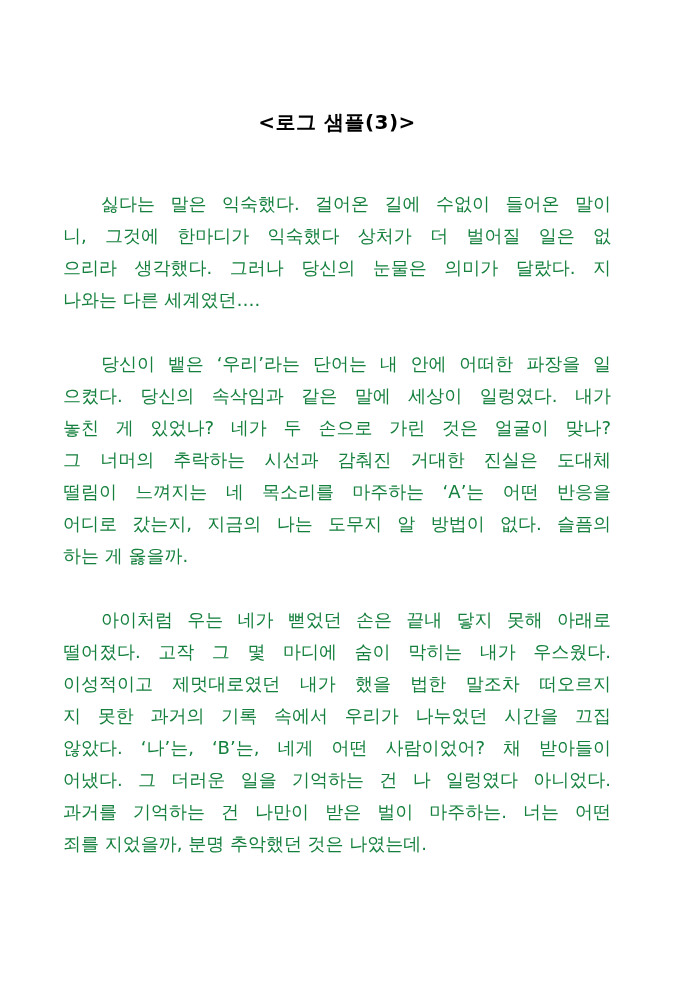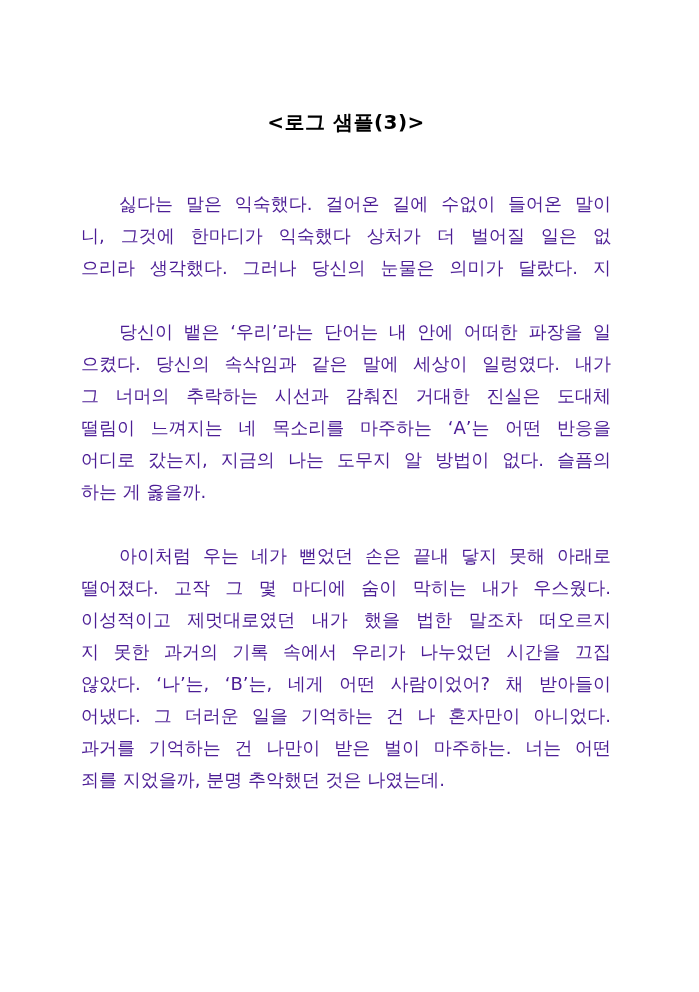--- a/index.html
+++ b/index.html
@@ -10,38 +10,38 @@
   .page {
     position: relative;
     width: 699px;
     height: 992px;
     background: #ffffff;
     overflow: hidden;
     font-family: "DejaVu Sans", "Liberation Sans", sans-serif;
     color: #000000;
   }
   .content {
-    padding: 106px 88px 0 81px; 
+    padding: 106px 88px 0 63px; 
   }
   .doc-title {
     font-size: 20px;
     font-weight: bold;
     line-height: 32px;
     text-align: center;
     letter-spacing: 0.5px;
     margin: 0 0 50px 0;
     color: #000000;
   }
   .paragraph {
     margin: 0 0 32px 0;
   }
   .line {
     font-size: 18px;
     line-height: 32px;
-    color: #4c1d95;
+    color: #15803d;
     text-align: justify;
     text-align-last: justify;
     white-space: normal;
     overflow: hidden;
   }
   .line.first {
     text-indent: 38px; 
   }
   .line.last {
     text-align-last: left;
@@ -52,36 +52,38 @@
 
 <div class="page">
   <div class="content">
 
     <div class="doc-title">&lt;로그 샘플(3)&gt;</div>
 
     <div class="paragraph">
       <div class="line first">싫다는 말은 익숙했다. 걸어온 길에 수없이 들어온 말이</div>
       <div class="line">니, 그것에 한마디가 익숙했다 상처가 더 벌어질 일은 없</div>
       <div class="line">으리라 생각했다. 그러나 당신의 눈물은 의미가 달랐다. 지</div>
+      <div class="line last">나와는 다른 세계였던….</div>
     </div>
 
     <div class="paragraph">
       <div class="line first">당신이 뱉은 ‘우리’라는 단어는 내 안에 어떠한 파장을 일</div>
       <div class="line">으켰다. 당신의 속삭임과 같은 말에 세상이 일렁였다. 내가</div>
+      <div class="line">놓친 게 있었나? 네가 두 손으로 가린 것은 얼굴이 맞나?</div>
       <div class="line">그 너머의 추락하는 시선과 감춰진 거대한 진실은 도대체</div>
       <div class="line">떨림이 느껴지는 네 목소리를 마주하는 ‘A’는 어떤 반응을</div>
       <div class="line">어디로 갔는지, 지금의 나는 도무지 알 방법이 없다. 슬픔의</div>
       <div class="line last">하는 게 옳을까.</div>
     </div>
 
     <div class="paragraph">
       <div class="line first">아이처럼 우는 네가 뻗었던 손은 끝내 닿지 못해 아래로</div>
       <div class="line">떨어졌다. 고작 그 몇 마디에 숨이 막히는 내가 우스웠다.</div>
       <div class="line">이성적이고 제멋대로였던 내가 했을 법한 말조차 떠오르지</div>
       <div class="line">지 못한 과거의 기록 속에서 우리가 나누었던 시간을 끄집</div>
       <div class="line">않았다. ‘나’는, ‘B’는, 네게 어떤 사람이었어? 채 받아들이</div>
-      <div class="line">어냈다. 그 더러운 일을 기억하는 건 나 혼자만이 아니었다.</div>
+      <div class="line">어냈다. 그 더러운 일을 기억하는 건 나 일렁였다 아니었다.</div>
       <div class="line">과거를 기억하는 건 나만이 받은 벌이 마주하는. 너는 어떤</div>
       <div class="line last">죄를 지었을까, 분명 추악했던 것은 나였는데.</div>
     </div>
 
   </div>
 </div>
 
 </body></html>

